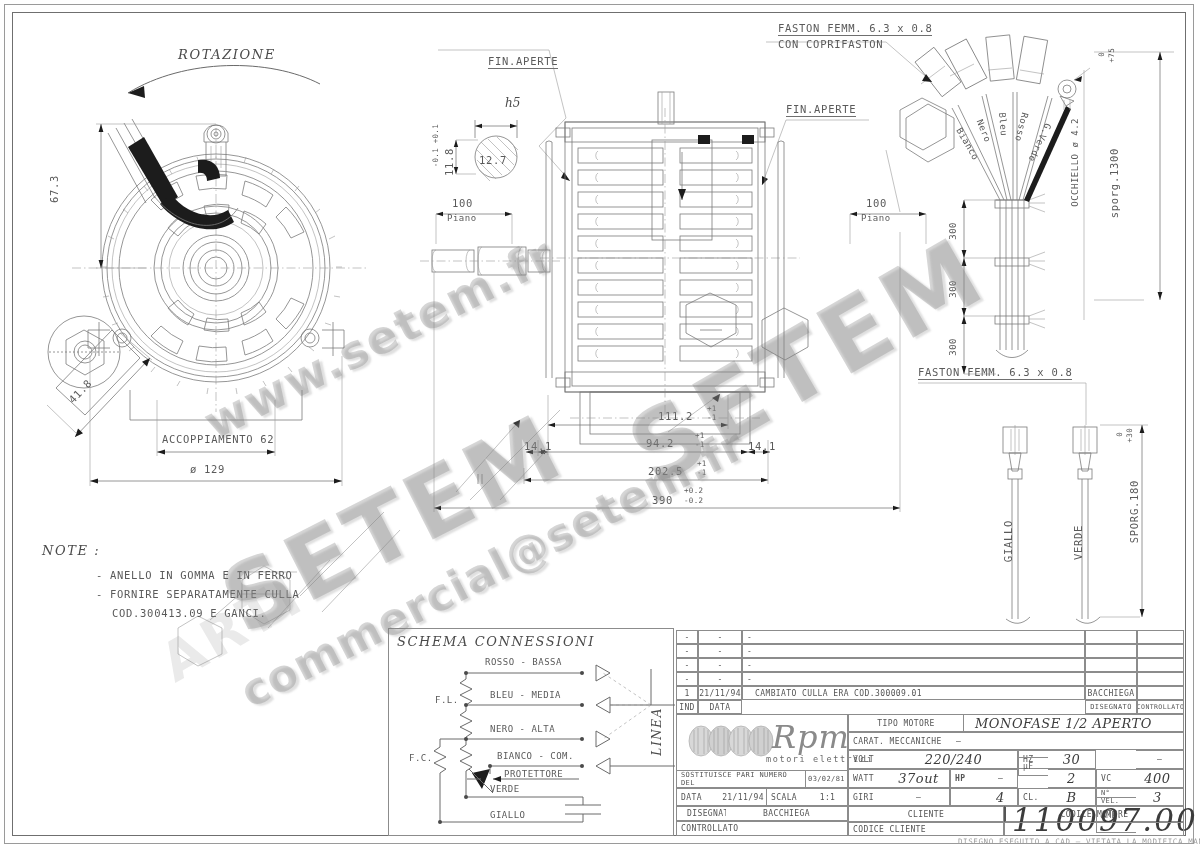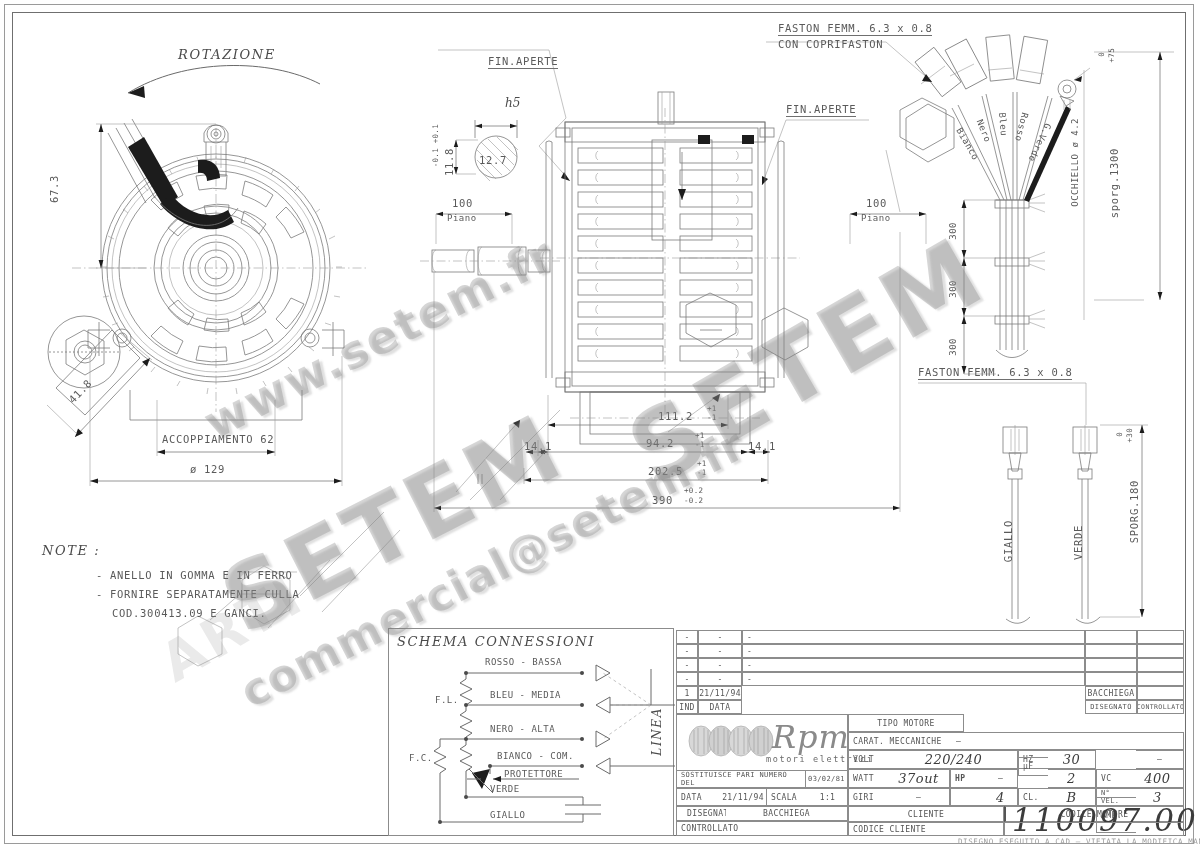--- a/index.html
+++ b/index.html
@@ -593,20 +593,21 @@
     <div class="cell ctr" style="left:461px;top:28px;width:47px;height:14px;"></div>
 
     <div class="cell ctr" style="left:0;top:42px;width:22px;height:14px;">-</div>
     <div class="cell ctr" style="left:22px;top:42px;width:44px;height:14px;">-</div>
     <div class="cell pl" style="left:66px;top:42px;width:343px;height:14px;">-</div>
     <div class="cell ctr" style="left:409px;top:42px;width:52px;height:14px;"></div>
     <div class="cell ctr" style="left:461px;top:42px;width:47px;height:14px;"></div>
 
     <div class="cell ctr" style="left:0;top:56px;width:22px;height:14px;">1</div>
     <div class="cell ctr" style="left:22px;top:56px;width:44px;height:14px;">21/11/94</div>
+    <div class="cell pl" style="left:66px;top:56px;width:343px;height:14px;padding-left:12px;">CAMBIATO CULLA ERA COD.300009.01</div>
     <div class="cell ctr" style="left:409px;top:56px;width:52px;height:14px;">BACCHIEGA</div>
     <div class="cell ctr" style="left:461px;top:56px;width:47px;height:14px;"></div>
 
     <div class="cell ctr" style="left:0;top:70px;width:22px;height:14px;">IND</div>
     <div class="cell ctr" style="left:22px;top:70px;width:44px;height:14px;">DATA</div>
     <div class="cell ctr" style="left:409px;top:70px;width:52px;height:14px;font-size:7px;">DISEGNATO</div>
     <div class="cell ctr" style="left:461px;top:70px;width:47px;height:14px;font-size:6.5px;">CONTROLLATO</div>
 
     <div class="cell" style="left:0;top:84px;width:172px;height:56px;border-bottom:none;"></div>
     <div style="position:absolute;left:12px;top:95px;width:80px;height:30px;">
@@ -622,20 +623,21 @@
                      M46 5 L46 27 M50 3 L50 29 M56 3 L56 29 M60 5 L60 27
                      M66 5 L66 27 M70 3 L70 29 M76 3 L76 29 M80 5 L80 27"></path>
           </g>
         </g>
       </svg>
     </div>
     <div style="position:absolute;left:96px;top:88px;font-family:'DejaVu Serif','Liberation Serif',serif;font-style:italic;font-size:32px;color:#8a8a8a;letter-spacing:1px;">Rpm</div>
     <div style="position:absolute;left:90px;top:124px;font-size:8.5px;color:#6a6a6a;letter-spacing:1.6px;">motori elettrici</div>
 
     <div class="cell ctr" style="left:172px;top:84px;width:116px;height:18px;">TIPO MOTORE</div>
+    <div class="cell ctr hand" style="left:268px;top:84px;width:240px;height:18px;border-left:none;">MONOFASE 1/2 APERTO</div>
 
     <div class="cell pl" style="left:172px;top:102px;width:104px;height:18px;border-right:none;">CARAT. MECCANICHE</div>
     <div class="cell pl" style="left:276px;top:102px;width:232px;height:18px;border-left:none;">—</div>
 
     <div class="cell pl" style="left:172px;top:120px;width:42px;height:19px;border-right:none;">VOLT</div>
     <div class="cell ctr hand" style="left:214px;top:120px;width:128px;height:19px;border-left:none;">220/240</div>
     <div class="cell pl" style="left:342px;top:120px;width:30px;height:19px;border-right:none;">HZ</div>
     <div class="cell ctr hand" style="left:372px;top:120px;width:48px;height:19px;border-left:none;">30</div>
     <div class="cell pl" style="left:420px;top:120px;width:40px;height:36px;border-right:none;margin-top:47px;">AMP.</div>
     <div class="cell ctr" style="left:460px;top:120px;width:48px;height:19px;border-left:none;">—</div>

